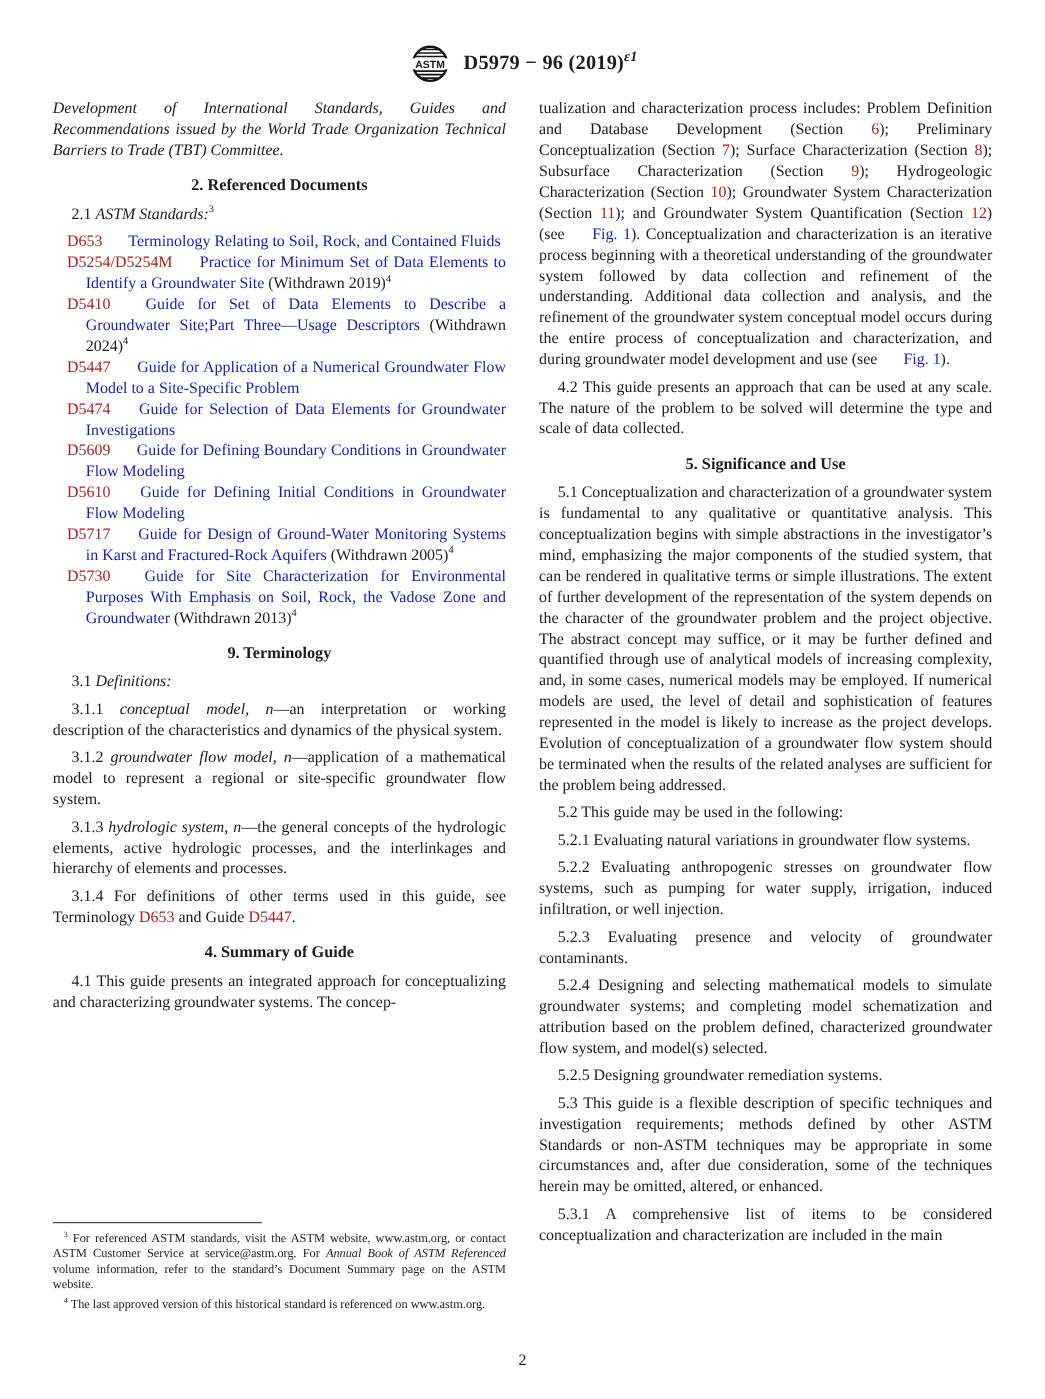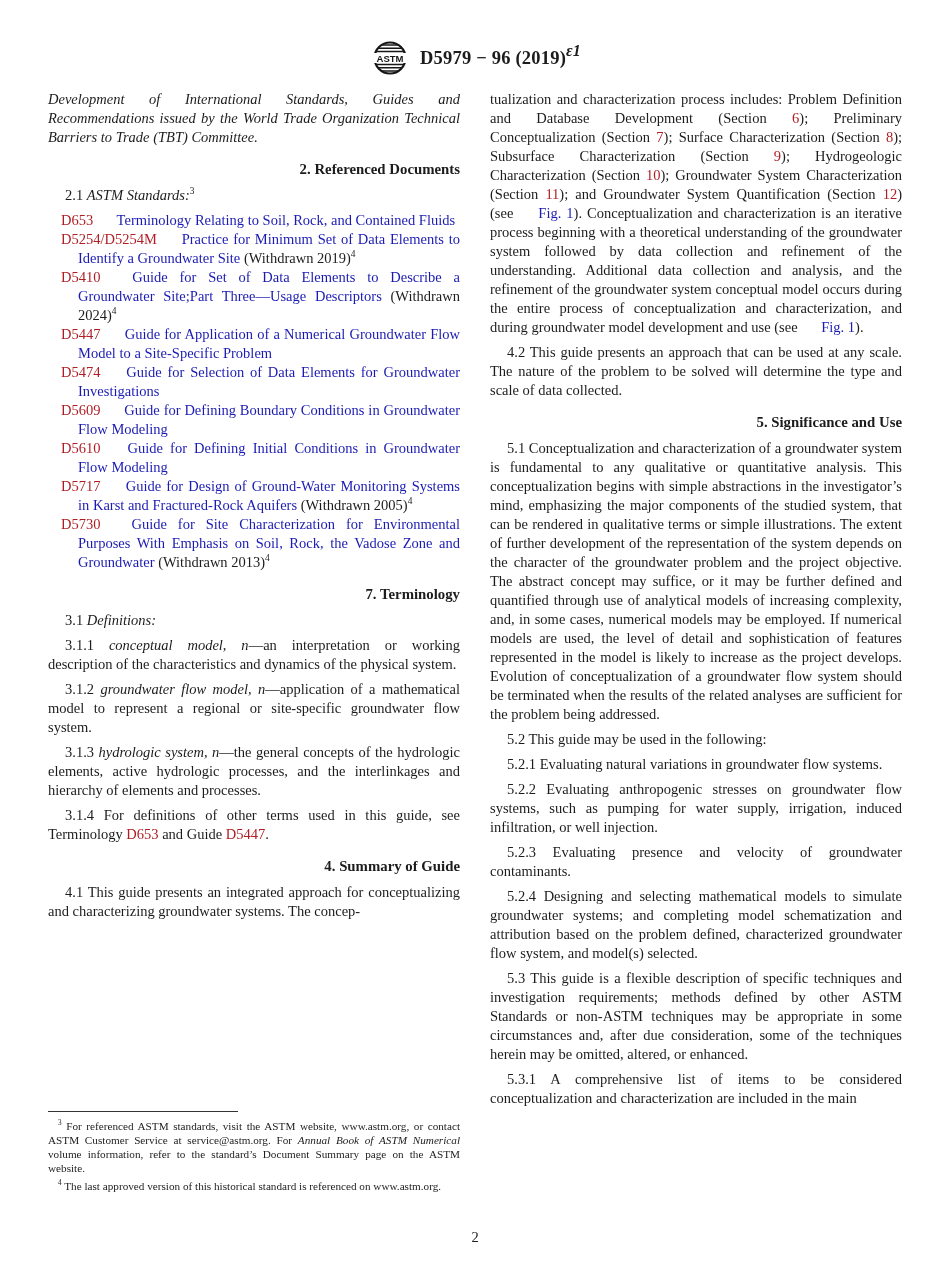--- a/index.html
+++ b/index.html
@@ -4,28 +4,28 @@
 <style>
   html,body { margin:0; padding:0; background:#e8e8e8; }
   .page {
     position:relative; width:950px; height:1272px; margin:0 auto;
     background:#ffffff; box-sizing:border-box; padding:40px 48px 0 48px;
     font-family:"Liberation Serif", serif; color:#1c1c1c;
     overflow:hidden;
   }
   .header { display:flex; align-items:center; justify-content:center; gap:9px; margin-bottom:14px; }
   .designation { font-size:18.5px; font-weight:bold; letter-spacing:0.2px; }
-  .designation sup { font-size:16px; font-style:italic;margin-top:20px; }
+  .designation sup { font-size:13px; font-style:italic;margin-top:20px; }
   .logo { display:inline-flex; }
 
   .columns { display:flex; gap:30px; height:1108px; margin-top:4px; }
   .col { width:412px; font-size:14.5px; line-height:19px; text-align:justify; hyphens:auto; }
   .col-left { display:flex; flex-direction:column; }
 
-  .heading { font-weight:bold; text-align:right; margin:13px 0 7px 0; font-size:14.8px; }
+  .heading { font-weight:bold; text-align:center; margin:13px 0 7px 0; font-size:14.8px; }
   p.para { margin:0 0 6px 0; text-indent:17px; }
   p.cont { margin:0 0 6px 0; }
   p.ref  { margin:0; padding-left:30px; text-indent:-17px; }
 
   .it { font-style:italic; }
   sup { line-height:0; font-size:0.65em; }
   .link-red  { color:var(--link-red,  #b01e24); cursor:pointer; }
   .link-blue { color:var(--link-blue, #1b1bb3); cursor:pointer;margin-left:20px; }
 
   .footnotes { margin-top:auto; padding-bottom:2px; }
@@ -71,47 +71,48 @@
           <p class="para"><span>2.1 </span><span class="it">ASTM Standards:</span><sup>3</sup></p>
           <p class="ref"><span class="link-red">D653</span><span class="link-blue"> Terminology Relating to Soil, Rock, and Contained Fluids</span></p>
           <p class="ref"><span class="link-red">D5254/D5254M</span><span class="link-blue"> Practice for Minimum Set of Data Elements to Identify a Groundwater Site</span><span> (Withdrawn 2019)</span><sup>4</sup></p>
           <p class="ref"><span class="link-red">D5410</span><span class="link-blue"> Guide for Set of Data Elements to Describe a Groundwater Site;Part Three—Usage Descriptors</span><span> (Withdrawn 2024)</span><sup>4</sup></p>
           <p class="ref"><span class="link-red">D5447</span><span class="link-blue"> Guide for Application of a Numerical Groundwater Flow Model to a Site-Specific Problem</span></p>
           <p class="ref"><span class="link-red">D5474</span><span class="link-blue"> Guide for Selection of Data Elements for Groundwater Investigations</span></p>
           <p class="ref"><span class="link-red">D5609</span><span class="link-blue"> Guide for Defining Boundary Conditions in Groundwater Flow Modeling</span></p>
           <p class="ref"><span class="link-red">D5610</span><span class="link-blue"> Guide for Defining Initial Conditions in Groundwater Flow Modeling</span></p>
           <p class="ref"><span class="link-red">D5717</span><span class="link-blue"> Guide for Design of Ground-Water Monitoring Systems in Karst and Fractured-Rock Aquifers</span><span> (Withdrawn 2005)</span><sup>4</sup></p>
           <p class="ref"><span class="link-red">D5730</span><span class="link-blue"> Guide for Site Characterization for Environmental Purposes With Emphasis on Soil, Rock, the Vadose Zone and Groundwater</span><span> (Withdrawn 2013)</span><sup>4</sup></p>
-          <div class="heading"><span>7. Terminology</span></div>
+          <div class="heading"><span>9. Terminology</span></div>
           <p class="para"><span>3.1 </span><span class="it">Definitions:</span></p>
           <p class="para"><span>3.1.1 </span><span class="it">conceptual model, n</span><span>—an interpretation or working description of the characteristics and dynamics of the physical system.</span></p>
           <p class="para"><span>3.1.2 </span><span class="it">groundwater flow model, n</span><span>—application of a mathematical model to represent a regional or site-specific groundwater flow system.</span></p>
           <p class="para"><span>3.1.3 </span><span class="it">hydrologic system, n</span><span>—the general concepts of the hydrologic elements, active hydrologic processes, and the interlinkages and hierarchy of elements and processes.</span></p>
           <p class="para"><span>3.1.4 For definitions of other terms used in this guide, see Terminology </span><span class="link-red">D653</span><span> and Guide </span><span class="link-red">D5447</span><span>.</span></p>
           <div class="heading"><span>4. Summary of Guide</span></div>
           <p class="para"><span>4.1 This guide presents an integrated approach for conceptualizing and characterizing groundwater systems. The concep-</span></p>
         </div>
       <div class="footnotes">
         <div class="fn-rule"></div>
         <div>
-            <p class="fn"><sup>3</sup><span> For referenced ASTM standards, visit the ASTM website, www.astm.org, or contact ASTM Customer Service at service@astm.org. For </span><span class="it">Annual Book of ASTM Numerical</span><span> volume information, refer to the standard’s Document Summary page on the ASTM website.</span></p>
+            <p class="fn"><sup>3</sup><span> For referenced ASTM standards, visit the ASTM website, www.astm.org, or contact ASTM Customer Service at service@astm.org. For </span><span class="it">Annual Book of ASTM Referenced</span><span> volume information, refer to the standard’s Document Summary page on the ASTM website.</span></p>
             <p class="fn"><sup>4</sup><span> The last approved version of this historical standard is referenced on www.astm.org.</span></p>
           </div>
       </div>
     </div>
     <div class="col">
         <p class="cont"><span>tualization and characterization process includes: Problem Definition and Database Development (Section </span><span class="link-red">6</span><span>); Preliminary Conceptualization (Section </span><span class="link-red">7</span><span>); Surface Characterization (Section </span><span class="link-red">8</span><span>); Subsurface Characterization (Section </span><span class="link-red">9</span><span>); Hydrogeologic Characterization (Section </span><span class="link-red">10</span><span>); Groundwater System Characterization (Section </span><span class="link-red">11</span><span>); and Groundwater System Quantification (Section </span><span class="link-red">12</span><span>) (see </span><span class="link-blue">Fig. 1</span><span>). Conceptualization and characterization is an iterative process beginning with a theoretical understanding of the groundwater system followed by data collection and refinement of the understanding. Additional data collection and analysis, and the refinement of the groundwater system conceptual model occurs during the entire process of conceptualization and characterization, and during groundwater model development and use (see </span><span class="link-blue">Fig. 1</span><span>).</span></p>
         <p class="para"><span>4.2 This guide presents an approach that can be used at any scale. The nature of the problem to be solved will determine the type and scale of data collected.</span></p>
         <div class="heading"><span>5. Significance and Use</span></div>
         <p class="para"><span>5.1 Conceptualization and characterization of a groundwater system is fundamental to any qualitative or quantitative analysis. This conceptualization begins with simple abstractions in the investigator’s mind, emphasizing the major components of the studied system, that can be rendered in qualitative terms or simple illustrations. The extent of further development of the representation of the system depends on the character of the groundwater problem and the project objective. The abstract concept may suffice, or it may be further defined and quantified through use of analytical models of increasing complexity, and, in some cases, numerical models may be employed. If numerical models are used, the level of detail and sophistication of features represented in the model is likely to increase as the project develops. Evolution of conceptualization of a groundwater flow system should be terminated when the results of the related analyses are sufficient for the problem being addressed.</span></p>
         <p class="para"><span>5.2 This guide may be used in the following:</span></p>
         <p class="para"><span>5.2.1 Evaluating natural variations in groundwater flow systems.</span></p>
         <p class="para"><span>5.2.2 Evaluating anthropogenic stresses on groundwater flow systems, such as pumping for water supply, irrigation, induced infiltration, or well injection.</span></p>
         <p class="para"><span>5.2.3 Evaluating presence and velocity of groundwater contaminants.</span></p>
         <p class="para"><span>5.2.4 Designing and selecting mathematical models to simulate groundwater systems; and completing model schematization and attribution based on the problem defined, characterized groundwater flow system, and model(s) selected.</span></p>
+        <p class="para"><span>5.2.5 Designing groundwater remediation systems.</span></p>
         <p class="para"><span>5.3 This guide is a flexible description of specific techniques and investigation requirements; methods defined by other ASTM Standards or non-ASTM techniques may be appropriate in some circumstances and, after due consideration, some of the techniques herein may be omitted, altered, or enhanced.</span></p>
         <p class="para"><span>5.3.1 A comprehensive list of items to be considered conceptualization and characterization are included in the main</span></p>
       </div>
   </div>
 
   <div class="page-number">2</div>
 
 </div>
 
 </body></html>

